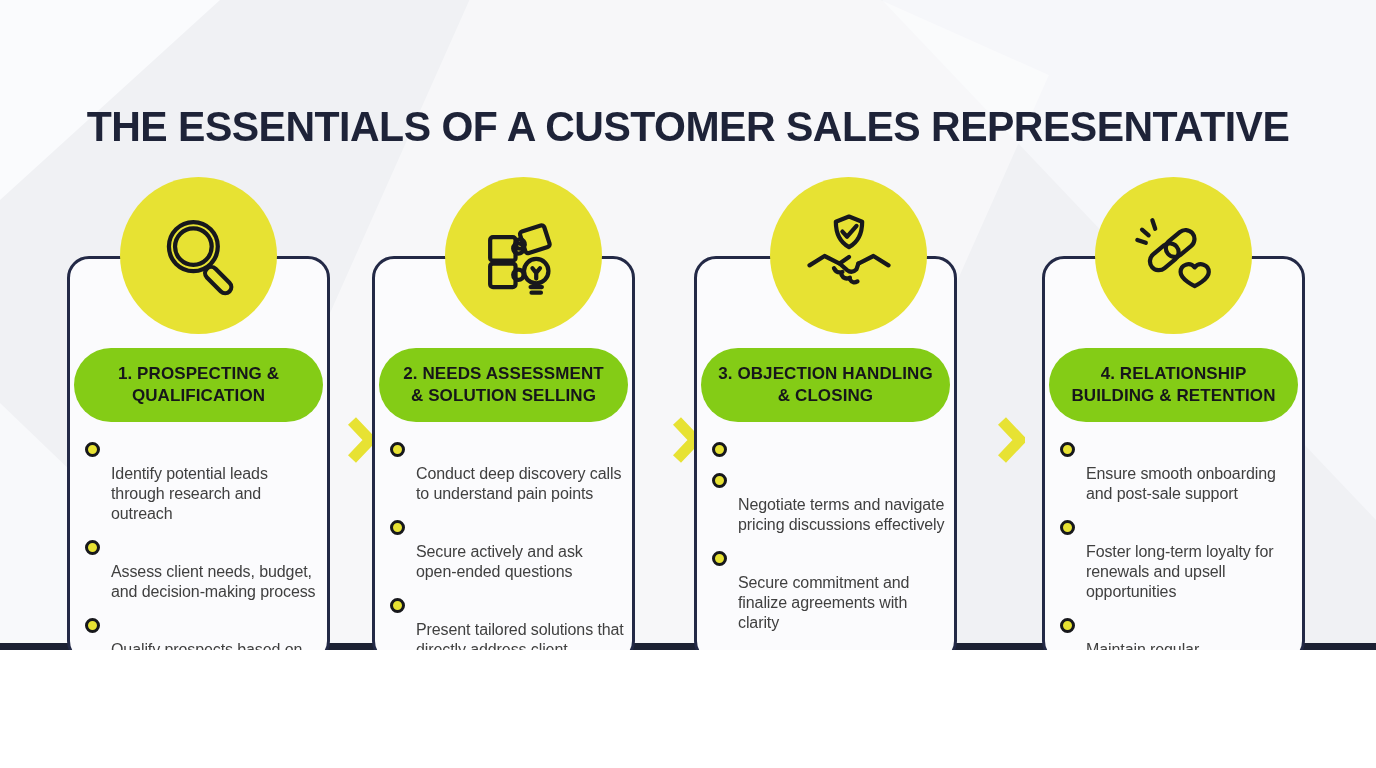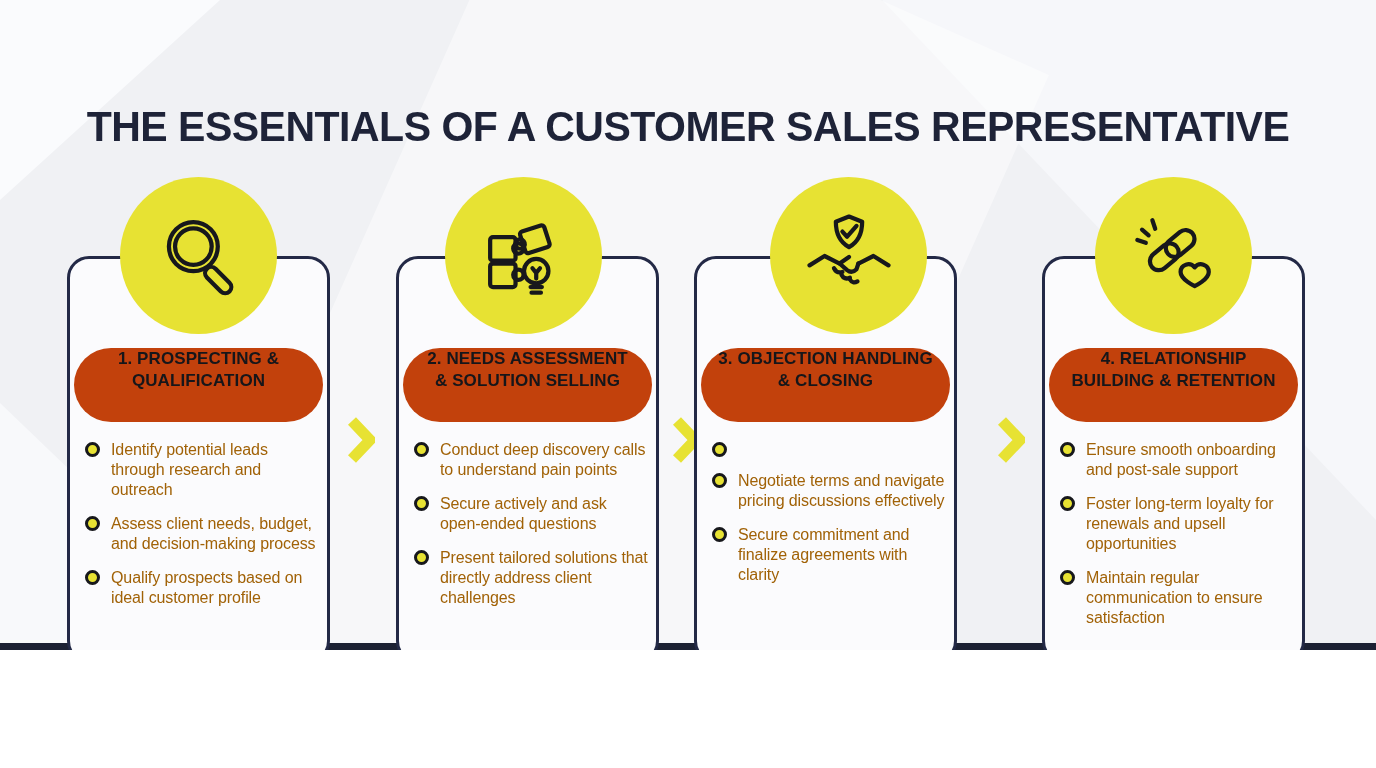--- a/index.html
+++ b/index.html
@@ -22,49 +22,49 @@
     text-align:center;white-space:nowrap;
     font-size:41px;font-weight:700;letter-spacing:-0.5px;
     color:#1e2338;transform:scaleY(1.04);
   }
 
   .card{
     position:absolute;top:256px;width:263px;height:407px;
     background:#fbfbfd;border:3px solid #232946;border-radius:22px;
     box-sizing:border-box;z-index:2;
   }
-  .card-1{left:67px;} .card-2{left:396px;} .card-3{left:694px;} .card-4{left:1042px;}
+  .card-1{left:67px;} .card-2{left:372px;} .card-3{left:694px;} .card-4{left:1042px;}
 
   .icon-circle{
     position:absolute;top:177px;width:157px;height:157px;border-radius:50%;
     background:#e7e233;z-index:3;
     display:flex;align-items:center;justify-content:center;
   }
   .circle-1{left:120px;} .circle-2{left:445px;} .circle-3{left:770px;} .circle-4{left:1095px;}
   .icon-circle svg{width:94px;height:94px;}
   .ic{stroke:#17181c;stroke-width:4.5;fill:none;stroke-linecap:round;stroke-linejoin:round;}
 
   .pill{
     position:absolute;top:89px;left:4px;right:4px;height:74px;
-    background:#c2410c;border-radius:38px;
-    display:flex;justify-content:center;
+    background:#84cc16;border-radius:38px;
+    display:flex;align-items:center;justify-content:center;
     text-align:center;padding:0 16px;box-sizing:border-box;
   }
   .pill span{font-size:17px;font-weight:700;line-height:1.32;color:#16161a;letter-spacing:0.1px;}
 
   .bullets{
     position:absolute;top:181px;left:15px;right:7px;
     margin:0;padding:0;list-style:none;
   }
   .bullets li{display:flex;gap:11px;margin-bottom:14px;}
   .bullet-dot{
     flex:0 0 auto;width:9px;height:9px;border-radius:50%;
     background:#e7e233;border:3px solid #17181c;margin-top:2px;
   }
-  .bullet-text{font-size:16px;line-height:20px;color:#a16207;letter-spacing:-0.1px;}
+  .bullet-text{font-size:16px;line-height:20px;color:#404040;letter-spacing:-0.1px;margin-top:24px;}
 
   .chevron{position:absolute;top:416px;z-index:2;}
   .chev-1{left:347px;} .chev-2{left:672px;} .chev-3{left:997px;}
   .chevron svg{display:block;}
 
   .divider{position:absolute;top:709px;left:66px;width:1242px;height:2px;background:#e3dd4e;}
   .source{position:absolute;top:702px;right:66px;font-size:22px;color:#4c1d95;}
   .bottom-strip{position:absolute;bottom:0;left:0;width:100%;height:7px;background:#1c2133;}
 </style>
 </head>

